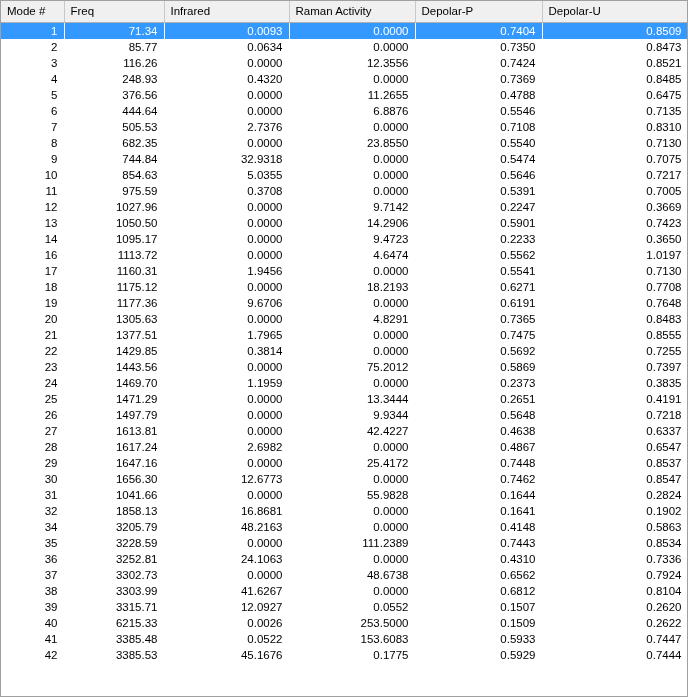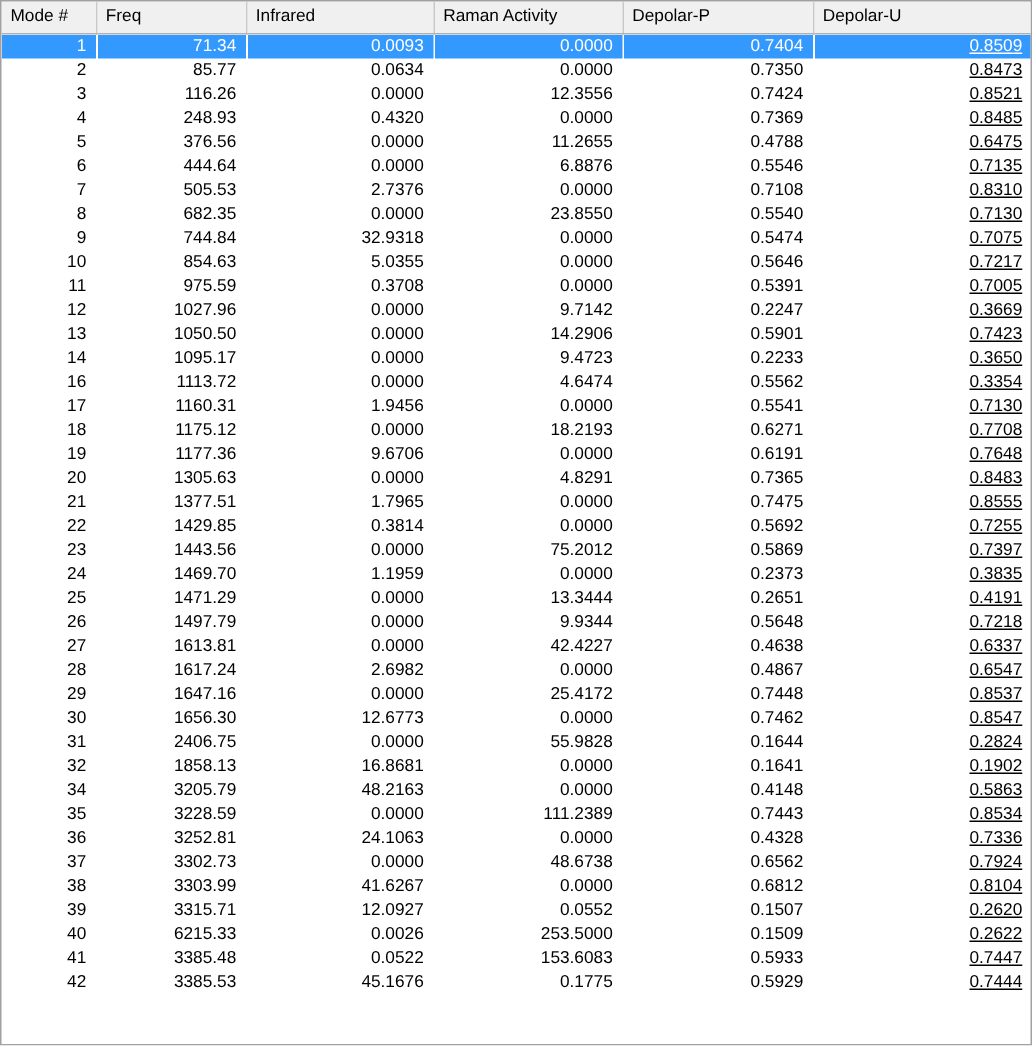--- a/index.html
+++ b/index.html
@@ -61,21 +61,21 @@
   col.c2 { width: 125px; }
   col.c3 { width: 126px; }
   col.c4 { width: 127px; }
   col.c5 { width: 146px; }
 
   td.col0 { padding-right: 12px; }
   td.col1 { padding-right: 22px; }
   td.col2 { padding-right: 46px; }
   td.col3 { padding-right: 48px; }
   td.col4 { padding-right: 48px; }
-  td.col5 { padding-right: 12px; text-decoration: underline; }
+  td.col5 { padding-right: 12px; }
 </style>
 </head>
 <body>
 
 <div class="window">
   <table class="grid">
     <colgroup>
       <col class="c0">
         <col class="c1">
         <col class="c2">
@@ -205,21 +205,21 @@
           <td class="col3">9.4723</td>
           <td class="col4">0.2233</td>
           <td class="col5">0.3650</td>
         </tr>
         <tr>
           <td class="col0">16</td>
           <td class="col1">1113.72</td>
           <td class="col2">0.0000</td>
           <td class="col3">4.6474</td>
           <td class="col4">0.5562</td>
-          <td class="col5">0.3354</td>
+          <td class="col5">1.0197</td>
         </tr>
         <tr>
           <td class="col0">17</td>
           <td class="col1">1160.31</td>
           <td class="col2">1.9456</td>
           <td class="col3">0.0000</td>
           <td class="col4">0.5541</td>
           <td class="col5">0.7130</td>
         </tr>
         <tr>
@@ -321,21 +321,21 @@
         <tr>
           <td class="col0">30</td>
           <td class="col1">1656.30</td>
           <td class="col2">12.6773</td>
           <td class="col3">0.0000</td>
           <td class="col4">0.7462</td>
           <td class="col5">0.8547</td>
         </tr>
         <tr>
           <td class="col0">31</td>
-          <td class="col1">2406.75</td>
+          <td class="col1">1041.66</td>
           <td class="col2">0.0000</td>
           <td class="col3">55.9828</td>
           <td class="col4">0.1644</td>
           <td class="col5">0.2824</td>
         </tr>
         <tr>
           <td class="col0">32</td>
           <td class="col1">1858.13</td>
           <td class="col2">16.8681</td>
           <td class="col3">0.0000</td>
@@ -356,21 +356,21 @@
           <td class="col2">0.0000</td>
           <td class="col3">111.2389</td>
           <td class="col4">0.7443</td>
           <td class="col5">0.8534</td>
         </tr>
         <tr>
           <td class="col0">36</td>
           <td class="col1">3252.81</td>
           <td class="col2">24.1063</td>
           <td class="col3">0.0000</td>
-          <td class="col4">0.4328</td>
+          <td class="col4">0.4310</td>
           <td class="col5">0.7336</td>
         </tr>
         <tr>
           <td class="col0">37</td>
           <td class="col1">3302.73</td>
           <td class="col2">0.0000</td>
           <td class="col3">48.6738</td>
           <td class="col4">0.6562</td>
           <td class="col5">0.7924</td>
         </tr>

